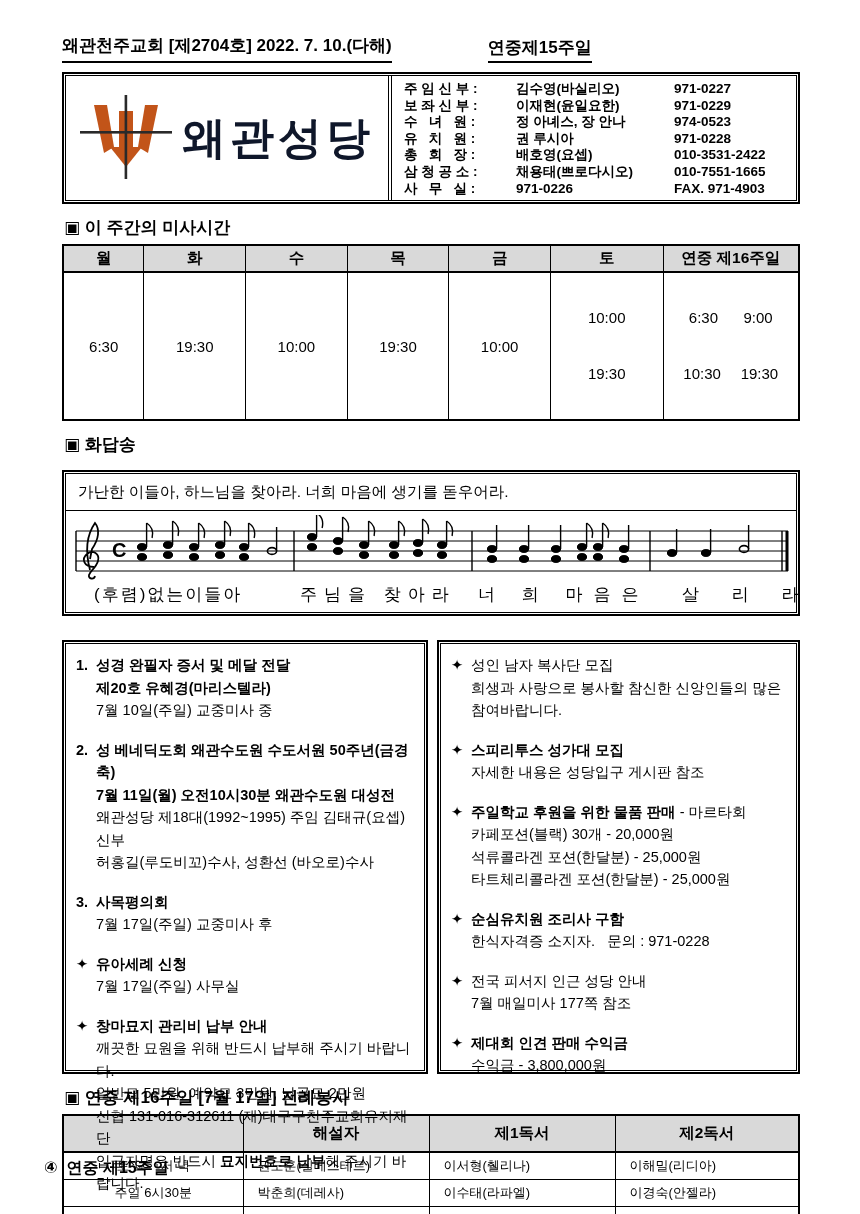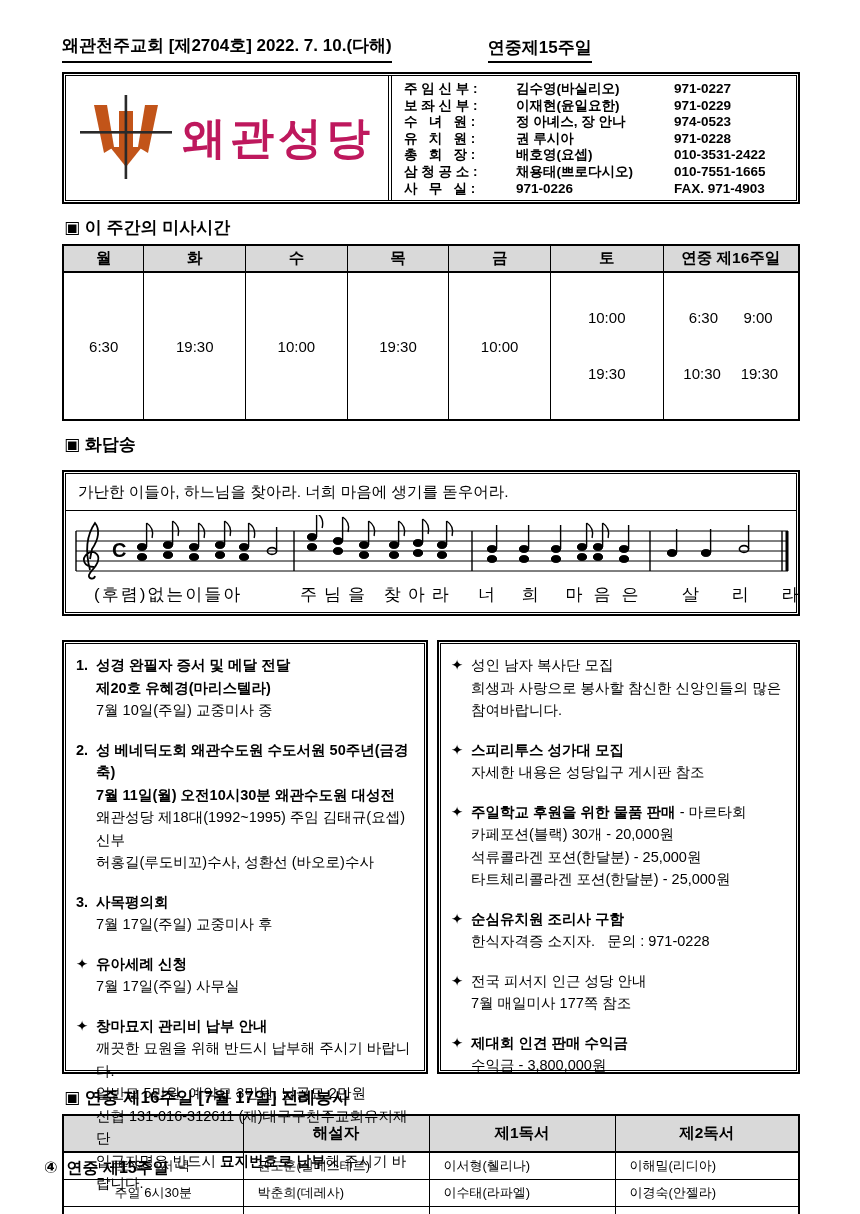--- a/index.html
+++ b/index.html
@@ -14,21 +14,21 @@
   .masthead .mh-right { border-bottom:2px solid #000; padding-bottom:2px; margin-left:96px; white-space:pre; }
 
   
   .dbl { border:2px solid #000; padding:1px; }
   .dbl > .inner { border:1px solid #000; width:100%; height:100%; }
 
   
   .idbox { height:132px; }
   .idbox .inner { display:flex; }
   .logo-area { width:322px; display:flex; align-items:center; justify-content:center; gap:10px; }
-  .logo-text { font-size:44px; font-weight:bold; letter-spacing:4px; color:#be185d; white-space:pre; }
+  .logo-text { font-size:44px; font-weight:bold; letter-spacing:4px; color:#0f172a; white-space:pre; }
   .contacts { flex:1; border-left:4px double #000; padding:5px 10px 4px 12px;
     display:flex; flex-direction:column; justify-content:space-between; font-size:13.5px; font-weight:bold; }
   .contact-row { display:grid; grid-template-columns:112px 158px 1fr; white-space:pre; line-height:16.6px; }
 
   
   .sec-title { font-size:17px; font-weight:bold; margin:12px 0 5px 2px; white-space:pre; }
 
   
   table { border-collapse:collapse; width:100%; }
   .mass-table { border:2px solid #000; }

